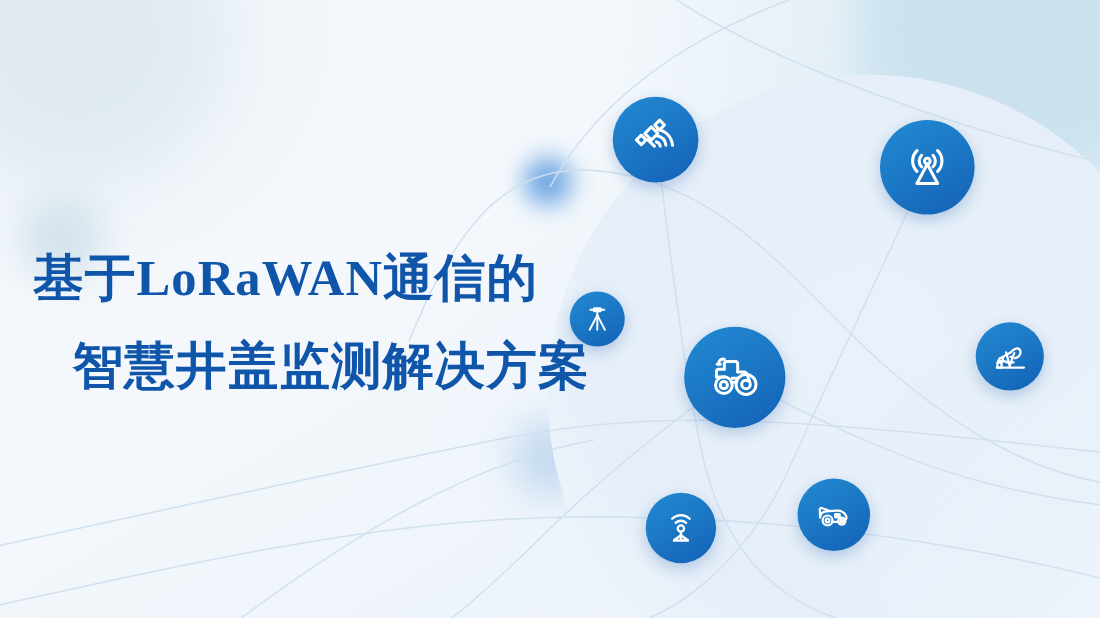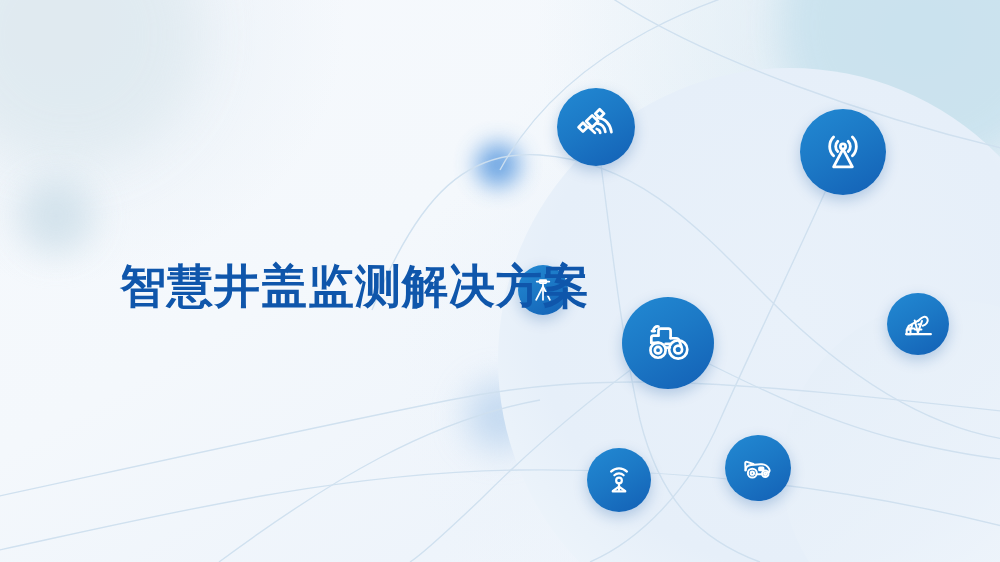--- a/index.html
+++ b/index.html
@@ -31,21 +31,21 @@
   #title .line{
     font-family:"Liberation Serif", serif;
     font-size:46px;
     font-weight:700;
     letter-spacing:1px;
     color:#0f56ab;
     line-height:1.0;
     white-space:nowrap;
   }
   #title .line.l1{margin-left:0px;}
-  #title .line.l2{margin-left:24px;margin-top:34px;text-align:right;}
+  #title .line.l2{margin-left:36px;margin-top:34px;}
   
   .node{
     position:absolute;border-radius:50%;
     display:flex;align-items:center;justify-content:center;
     background:linear-gradient(150deg,#2289d3 0%,#1c79c6 45%,#1360b5 100%);
     box-shadow:0 5px 14px rgba(18,86,163,.26);
     z-index:8;
   }
   .node svg{display:block;}
 </style>
@@ -85,20 +85,21 @@
       <path d="M843,152 C800,250 760,330 720,420 C690,490 640,540 590,562"></path>
       <path d="M-10,498 C120,470 300,430 450,400 C600,370 720,380 1010,412"></path>
       <path d="M-10,552 C140,520 330,472 520,470 C700,468 860,490 1010,528"></path>
       <path d="M668,343 C740,380 820,420 900,440 C950,452 990,458 1010,460"></path>
       <path d="M668,343 C600,390 540,440 480,500 C440,538 420,556 410,562"></path>
       <path d="M219,562 C330,480 430,420 540,400"></path>
     </g>
   </svg>
 
   <div id="title">
+    <div class="line l1">基于LoRaWAN通信的</div>
     <div class="line l2">智慧井盖监测解决方案</div>
   </div>
 
   <div class="node" style="left:557px;top:88px;width:78px;height:78px;">
     <span>
       <svg width="44" height="44" viewBox="0 0 24 24" fill="none" stroke="#fff" stroke-width="1.5" stroke-linecap="round" stroke-linejoin="round">
         <rect x="3.2" y="10.4" width="3.4" height="3.4" transform="rotate(-45 4.9 12.1)"></rect>
         <rect x="7.6" y="6.6" width="4.6" height="4.6" transform="rotate(-45 9.9 8.9)"></rect>
         <rect x="12.3" y="3.0" width="3.4" height="3.4" transform="rotate(-45 14 4.7)"></rect>
         <path d="M8.2 12.1 L11.4 15.2"></path>

